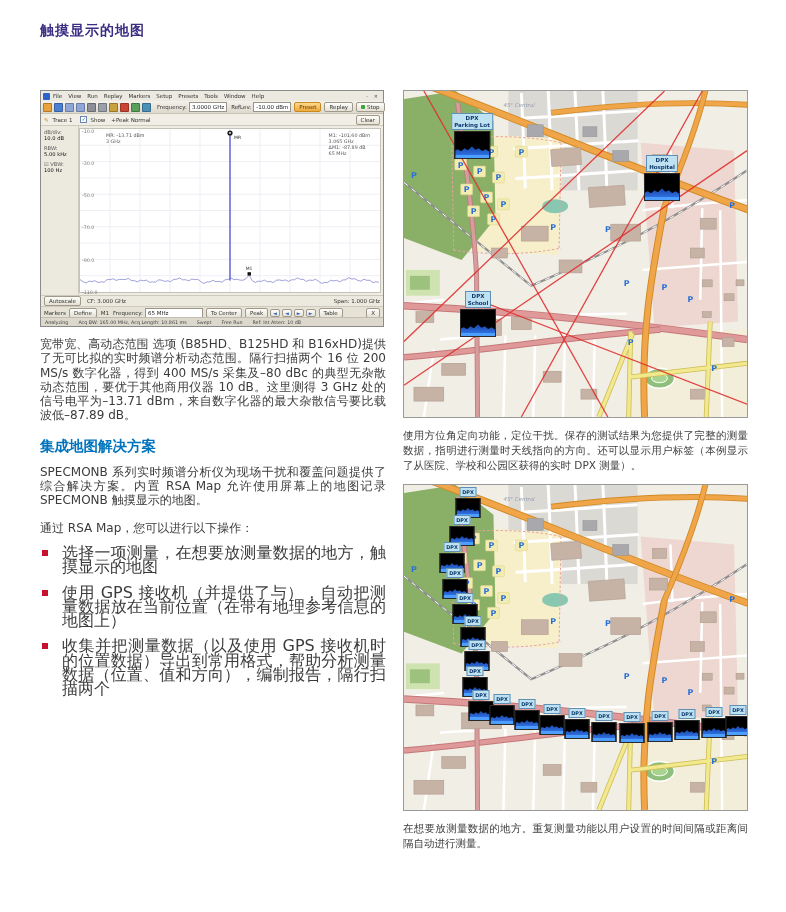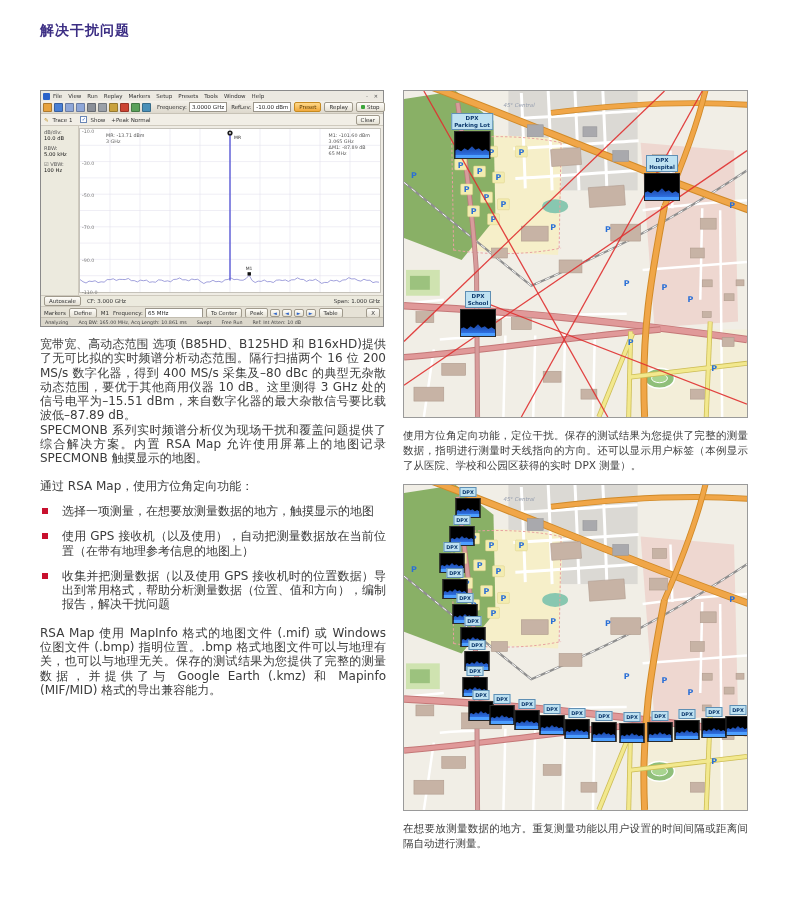--- a/index.html
+++ b/index.html
@@ -6,21 +6,21 @@
   .sheet{position:relative;width:786px;height:912px;background:#fff;overflow:hidden;
          font-family:"DejaVu Sans","Liberation Sans",sans-serif;}
   .doc-title{position:absolute;left:40px;top:22px;font-size:14px;font-weight:bold;
              color:#3c2e84;letter-spacing:1px;}
   .col-left{position:absolute;left:40px;top:90px;width:346px;}
   .col-right{position:absolute;left:403px;top:90px;width:345px;}
   .para{font-size:12px;line-height:14.3px;color:#3b3b3b;text-align:justify;margin:0;}
   .h2{font-size:14.5px;font-weight:bold;color:#0073bd;margin:14px 0 9px 0;}
   .bullet{display:flex;margin-top:11px;}
   .bullet-sq{flex:0 0 auto;width:6px;height:6px;background:#c8102e;margin:4px 14px 0 2px;}
-  .bullet-text{font-size:12px;line-height:14.3px;color:#3b3b3b;text-align:justify;}
+  .bullet-text{font-size:16px;line-height:14.3px;color:#3b3b3b;text-align:justify;}
   .caption{font-size:10.5px;line-height:15.2px;color:#404040;text-align:justify;margin-top:10px;}
 
   
   .analyzer{position:relative;width:344px;height:237px;border:1px solid #8a8a8a;
             background:#efece4;box-sizing:border-box;font-family:"DejaVu Sans",sans-serif;}
   .sa-menubar{position:absolute;left:0;top:0;right:0;height:10px;background:#ece9e1;
               border-bottom:1px solid #d8d4ca;display:flex;align-items:center;font-size:5.5px;color:#333;}
   .sa-appicon{width:7px;height:7px;background:#2a62c9;border-radius:1px;margin:0 3px 0 2px;flex:0 0 auto;}
   .sa-menu-item{margin-right:6px;white-space:nowrap;}
   .sa-winbtns{margin-left:auto;margin-right:3px;color:#555;font-size:5px;letter-spacing:2px;}
@@ -217,21 +217,21 @@
           <text x="330" y="118" font-size="8" font-weight="bold" fill="#2a6fd6" text-anchor="middle" font-family="DejaVu Sans, sans-serif">P</text>
         </g>
   <g id="maplabel-g">
           <text x="100" y="16" font-size="5.5" fill="#98a0b0" font-style="italic">45° Central</text>
         </g>
 </symbol>
 </defs>
 </svg>
 
 <div class="sheet">
-  <div class="doc-title">解决干扰问题</div>
+  <div class="doc-title">触摸显示的地图</div>
 
   <div class="col-left">
 
     <div class="analyzer">
       <div class="sa-menubar">
         <span class="sa-appicon"></span>
         <span id="sa-menu" style="display:flex">
             <span class="sa-menu-item">File</span>
             <span class="sa-menu-item">View</span>
             <span class="sa-menu-item">Run</span>
@@ -359,38 +359,38 @@
       </div>
       <div class="sa-statusbar" id="sa-status">
           <span>Analyzing</span>
           <span>Acq BW: 165.00 MHz, Acq Length: 10.861 ms</span>
           <span>Swept</span>
           <span>Free Run</span>
           <span>Ref: Int  Atten: 10 dB</span>
         </div>
     </div>
 
-    <p class="para" style="margin-top:10px">宽带宽、高动态范围 选项 (B85HD、B125HD 和 B16xHD)提供了无可比拟的实时频谱分析动态范围。隔行扫描两个 16 位 200 MS/s 数字化器，得到 400 MS/s 采集及–80 dBc 的典型无杂散动态范围，要优于其他商用仪器 10 dB。这里测得 3 GHz 处的信号电平为–15.51 dBm，来自数字化器的最大杂散信号要比载波低–87.89 dB。</p>
+    <p class="para" style="margin-top:10px">宽带宽、高动态范围 选项 (B85HD、B125HD 和 B16xHD)提供了无可比拟的实时频谱分析动态范围。隔行扫描两个 16 位 200 MS/s 数字化器，得到 400 MS/s 采集及–80 dBc 的典型无杂散动态范围，要优于其他商用仪器 10 dB。这里测得 3 GHz 处的信号电平为–13.71 dBm，来自数字化器的最大杂散信号要比载波低–87.89 dB。</p>
+    <div class="h2">集成地图解决方案</div>
     <p class="para">SPECMONB 系列实时频谱分析仪为现场干扰和覆盖问题提供了综合解决方案。内置 RSA Map 允许使用屏幕上的地图记录 SPECMONB 触摸显示的地图。</p>
-    <p class="para" style="margin-top:13px">通过 RSA Map，使用方位角定向功能：</p>
+    <p class="para" style="margin-top:13px">通过 RSA Map，您可以进行以下操作：</p>
     <div id="bullets" style="margin-top:2px">
         <div class="bullet">
           <span class="bullet-sq"></span>
           <span class="bullet-text">选择一项测量，在想要放测量数据的地方，触摸显示的地图</span>
         </div>
         <div class="bullet">
           <span class="bullet-sq"></span>
-          <span class="bullet-text">使用 GPS 接收机（以及使用），自动把测量数据放在当前位置（在带有地理参考信息的地图上）</span>
+          <span class="bullet-text">使用 GPS 接收机（并提供了与），自动把测量数据放在当前位置（在带有地理参考信息的地图上）</span>
         </div>
         <div class="bullet">
           <span class="bullet-sq"></span>
-          <span class="bullet-text">收集并把测量数据（以及使用 GPS 接收机时的位置数据）导出到常用格式，帮助分析测量数据（位置、值和方向），编制报告，解决干扰问题</span>
-        </div>
-      </div>
-    <p class="para" style="margin-top:14px">RSA Map 使用 MapInfo 格式的地图文件 (.mif) 或 Windows 位图文件 (.bmp) 指明位置。.bmp 格式地图文件可以与地理有关，也可以与地理无关。保存的测试结果为您提供了完整的测量数据，并提供了与 Google Earth (.kmz) 和 Mapinfo (MIF/MID) 格式的导出兼容能力。</p>
+          <span class="bullet-text">收集并把测量数据（以及使用 GPS 接收机时的位置数据）导出到常用格式，帮助分析测量数据（位置、值和方向），编制报告，隔行扫描两个</span>
+        </div>
+      </div>
   </div>
 
   <div class="col-right">
     <div class="map map1" id="map1">
       <svg class="base" viewBox="0 0 345 328" preserveAspectRatio="none">
           <use href="#basemap"></use>
         </svg>
       <svg class="overlay" id="map1-lines" viewBox="0 0 345 328" preserveAspectRatio="none">
           <line x1="20" y1="0" x2="205" y2="328" stroke="#e03030" stroke-width="1.3" opacity="0.9"></line>
           <line x1="300" y1="0" x2="118" y2="328" stroke="#e03030" stroke-width="1.3" opacity="0.9"></line>

